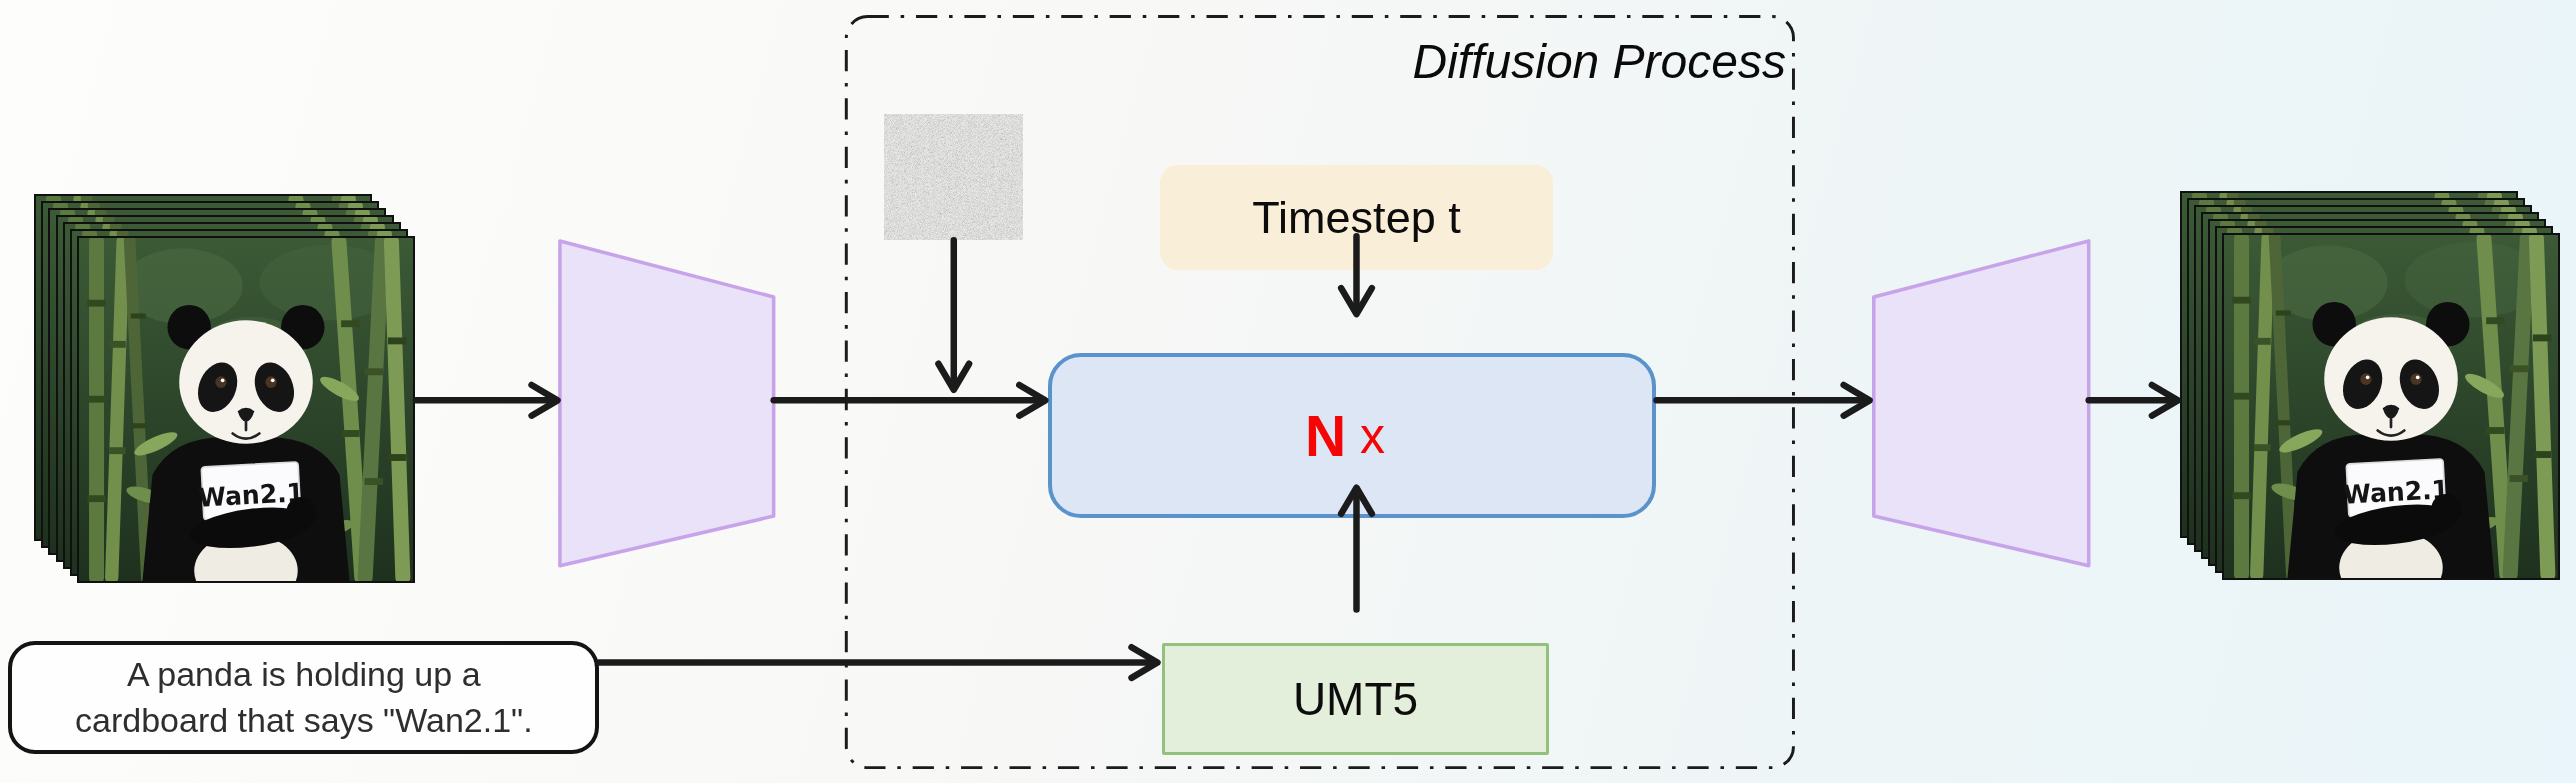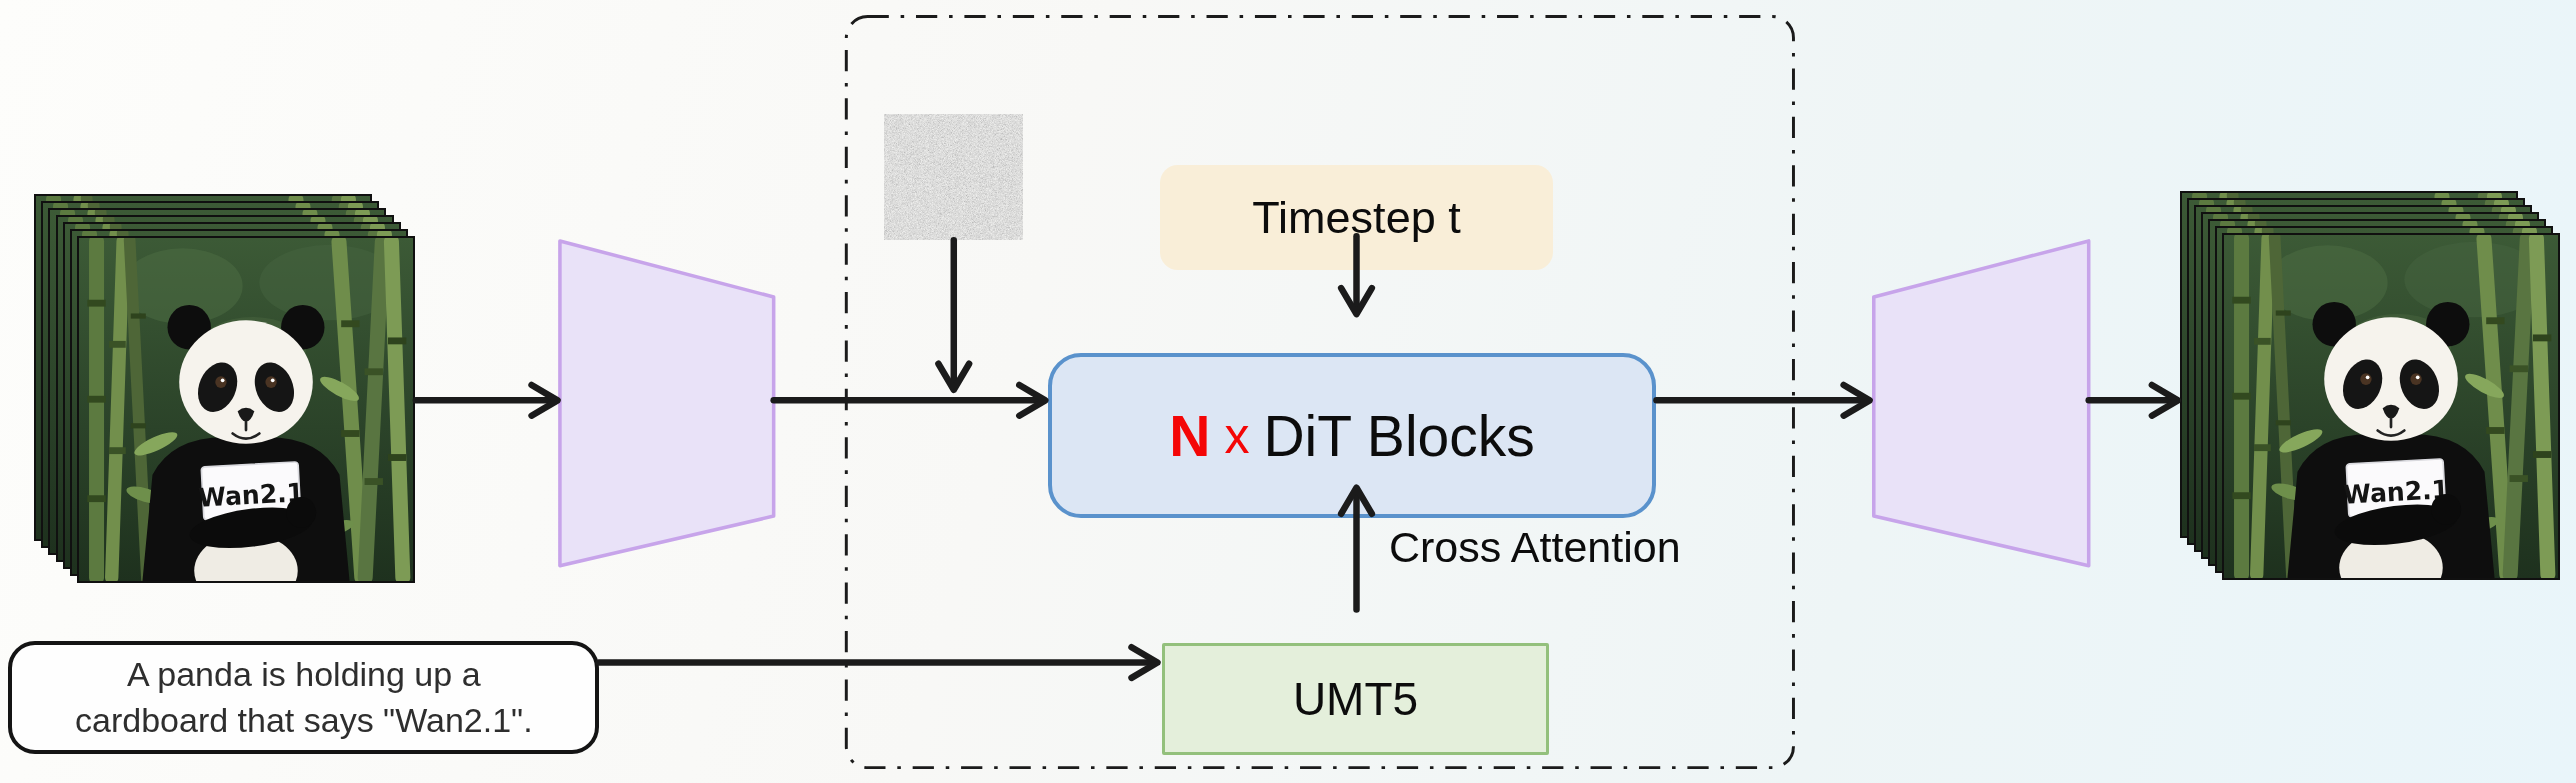--- a/index.html
+++ b/index.html
@@ -201,33 +201,32 @@
     </svg>
   </div>
 
   <div id="timestep-box" class="node">
     <span>Timestep t</span>
   </div>
 
   <div id="dit-box" class="node">
     <span class="dit-n">N</span>
     <span class="dit-x">x</span>
-    <span>DiT Blocks</span>
   </div>
 
   <div id="umt5-box" class="node">
     <span>UMT5</span>
   </div>
 
   <div id="prompt-box" class="node">
     <div>A panda is holding up a</div>
     <div>cardboard that says "Wan2.1".</div>
   </div>
 
-  <div id="cross-attn-label">Cross Attention</div>
+  <div id="diffusion-label">Diffusion Process</div>
 
   <div id="enc-label" class="trap-label">
     <div>Wan-</div>
     <div>Encoder</div>
   </div>
   <div id="dec-label" class="trap-label">
     <div>Wan-</div>
     <div>Decoder</div>
   </div>
 

